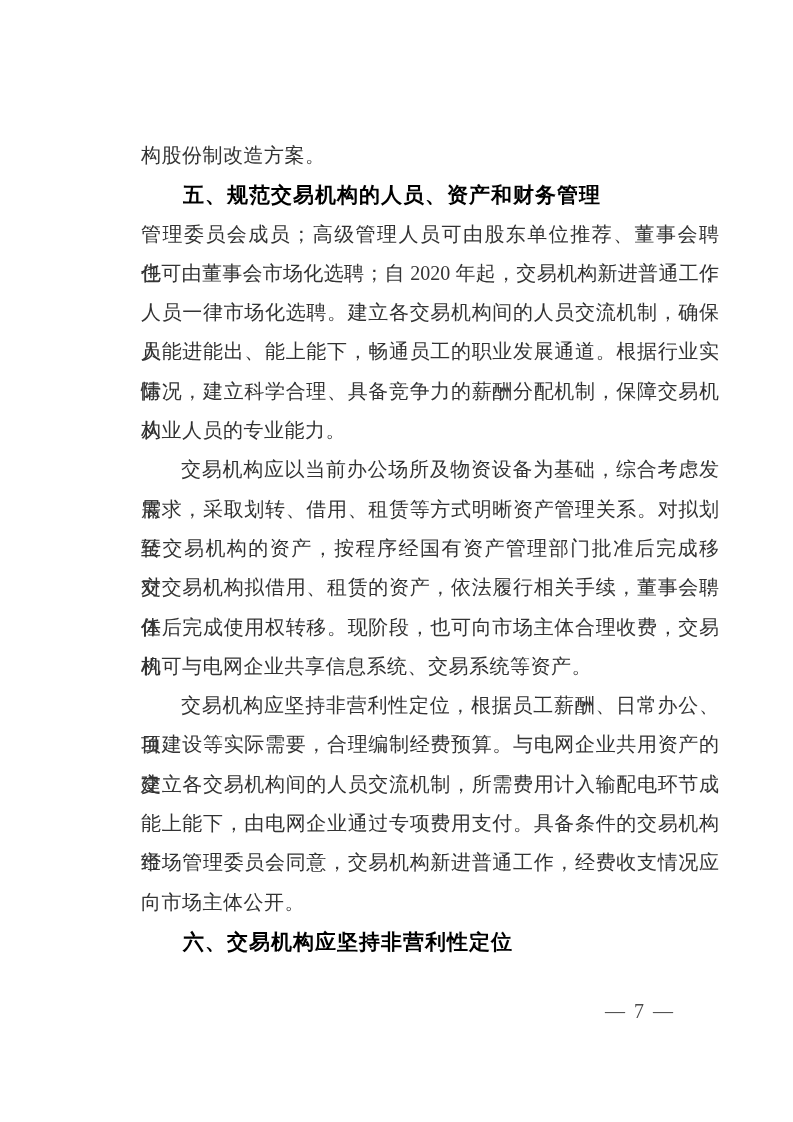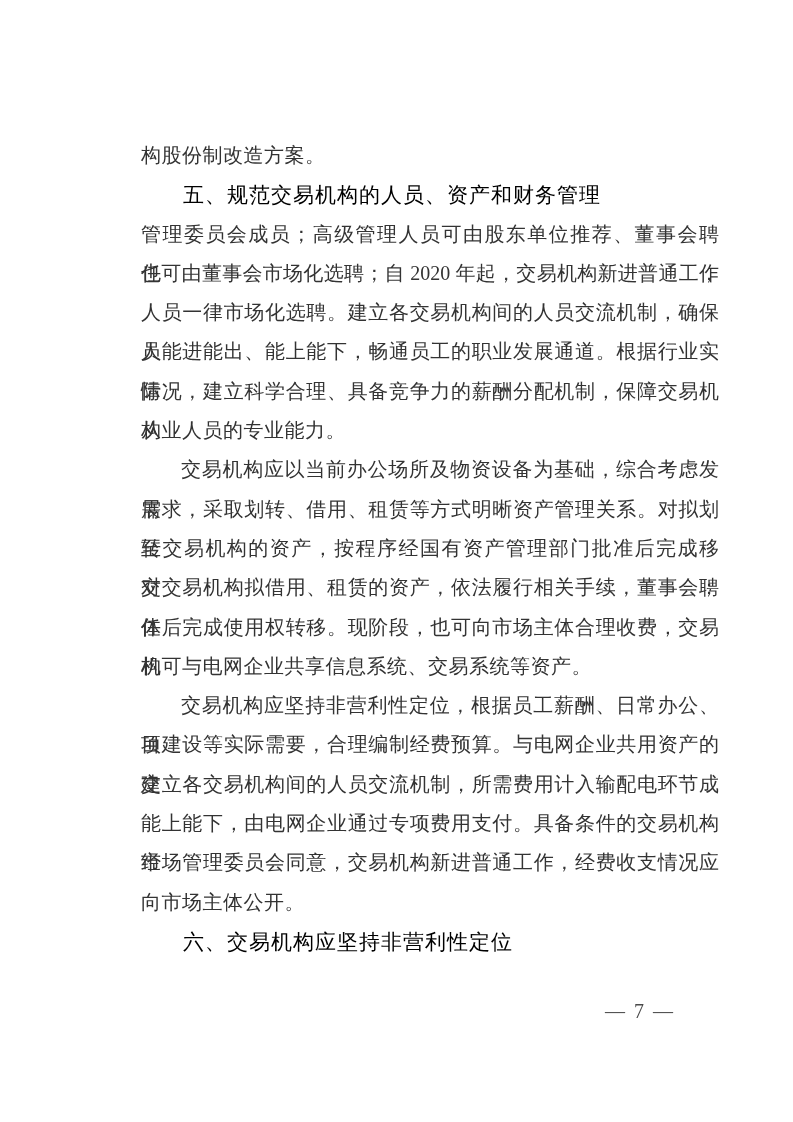--- a/index.html
+++ b/index.html
@@ -34,21 +34,21 @@
     white-space: normal;
     text-align: justify;
     text-align-last: justify;
     letter-spacing: 0;
   }
   .line.indent {
     text-indent: 2em;
   }
   .line.heading {
     font-family: "Liberation Sans", "DejaVu Sans", sans-serif;
-    font-weight: 400;
+    font-weight: 700;
     font-size: 21px;
     color: #000000;
     text-indent: 2em;
     letter-spacing: 1px;
   }
   .page-number {
     position: absolute;
     top: 998px;
     right: 118px;
     font-size: 20px;

